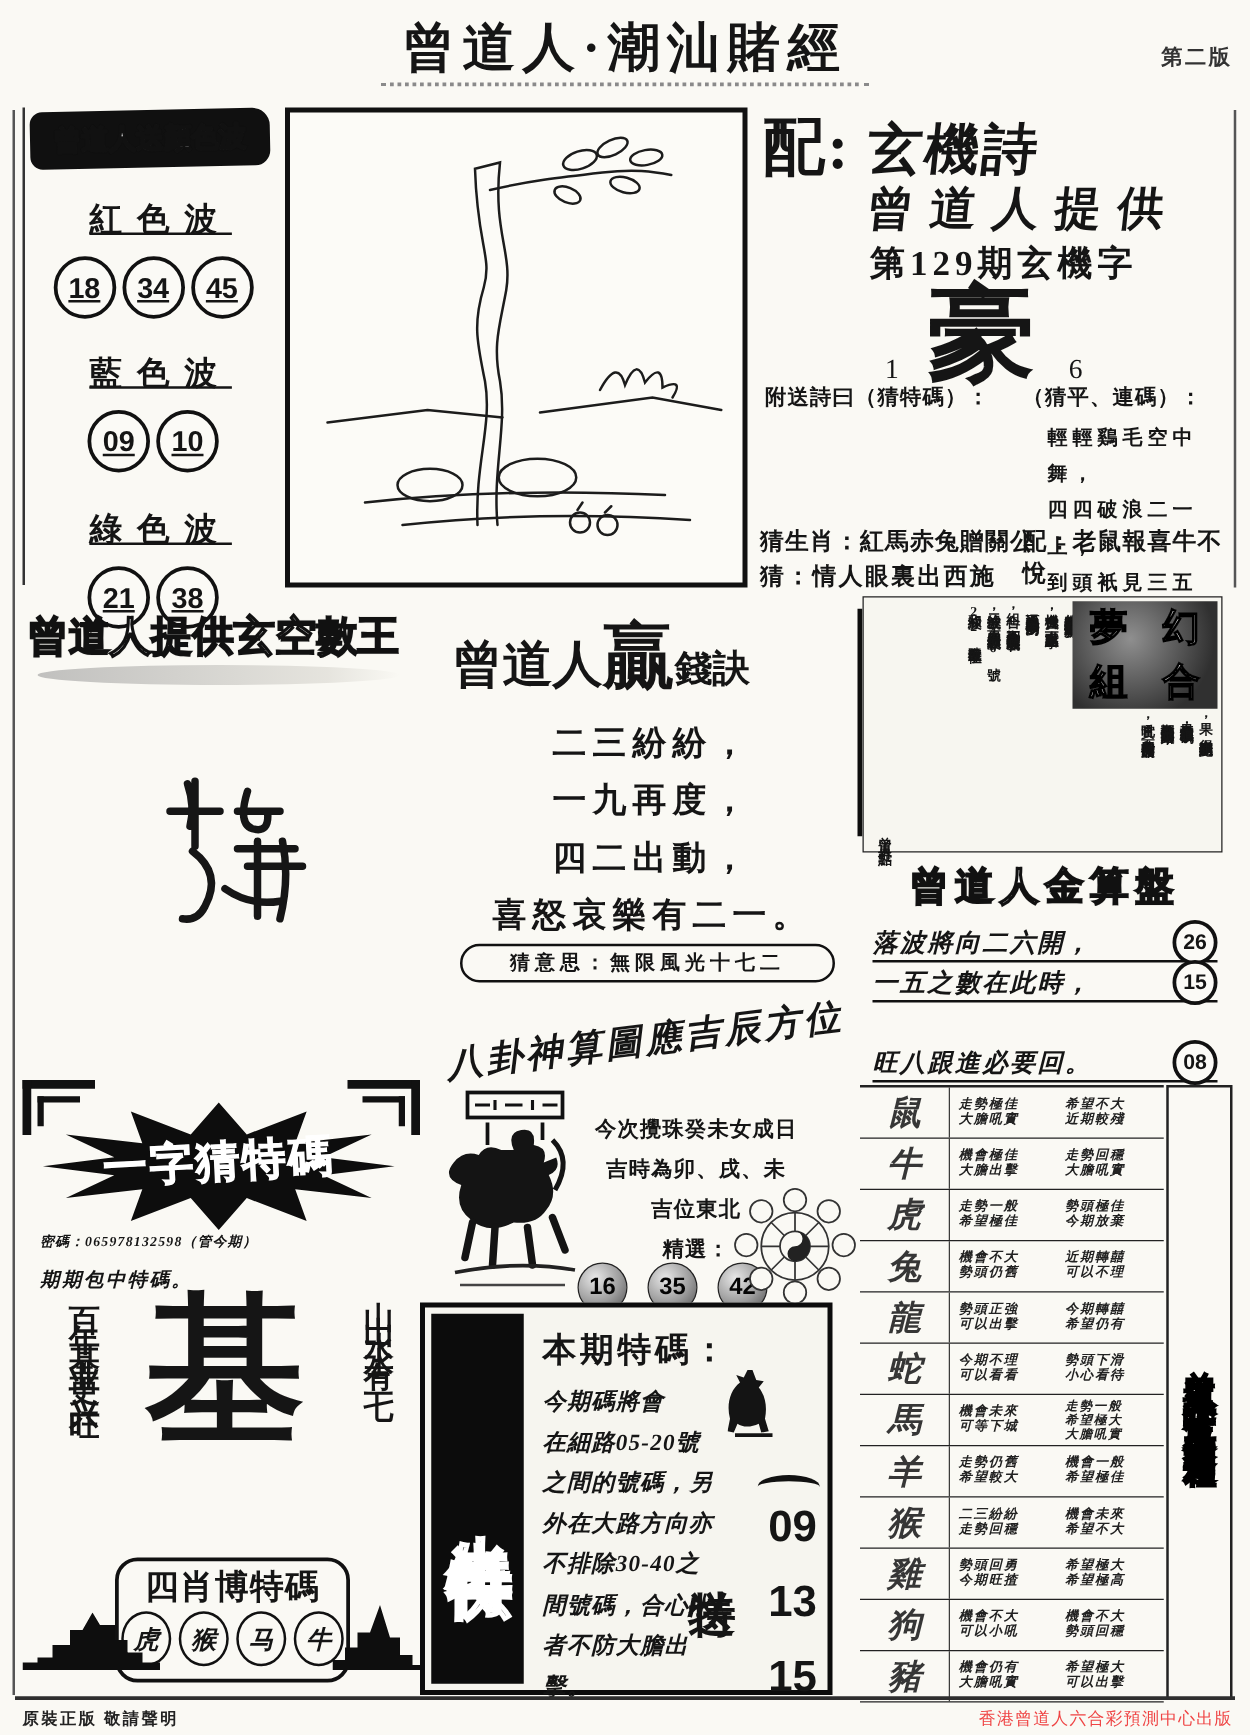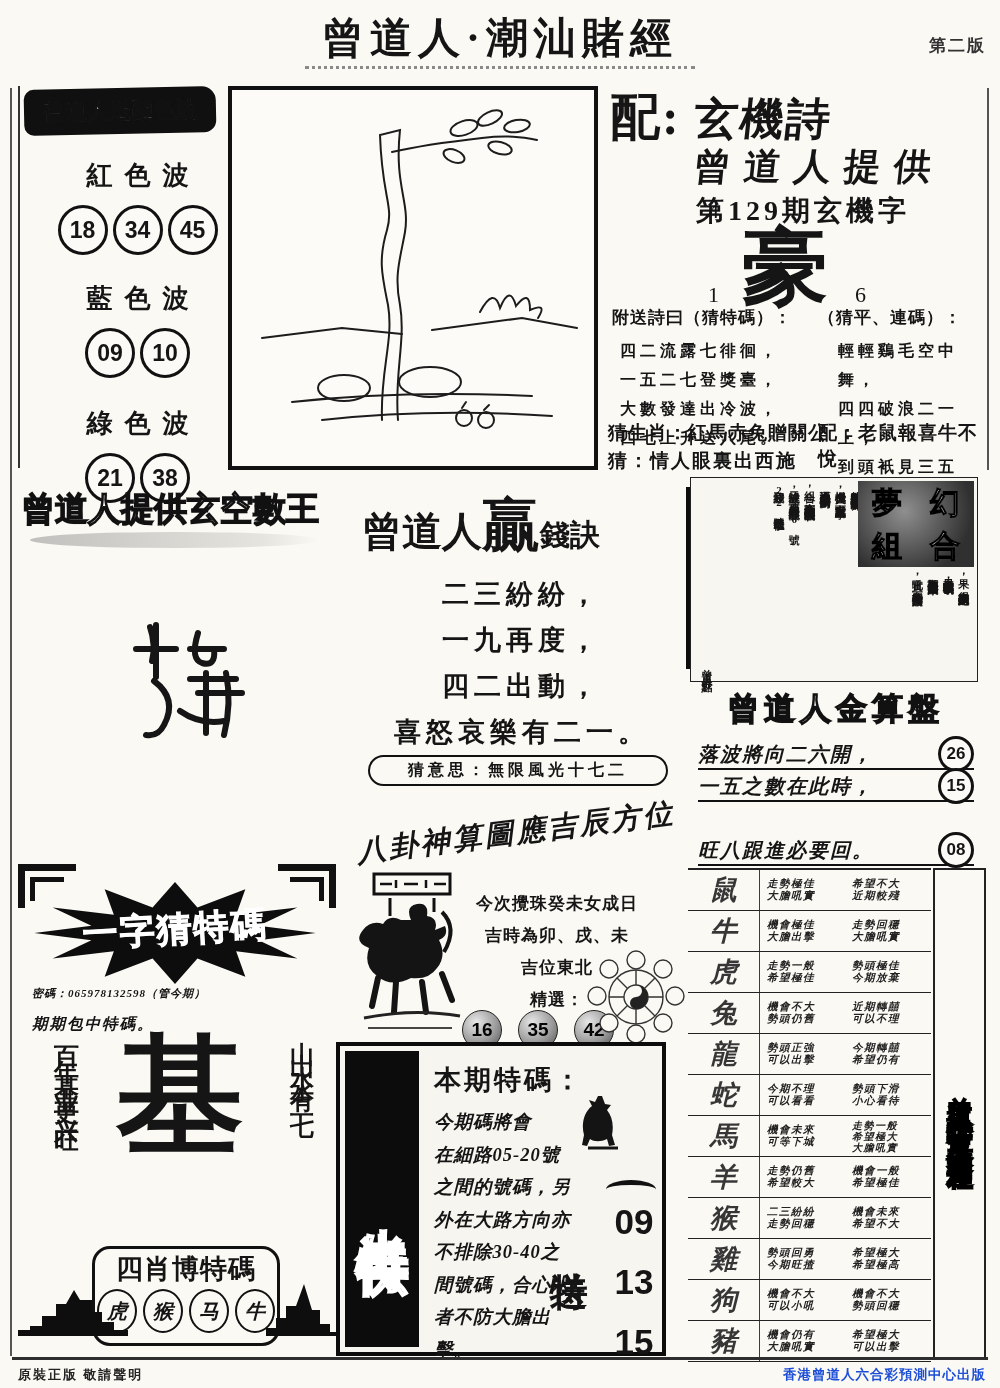--- a/index.html
+++ b/index.html
@@ -118,37 +118,37 @@
   .zc{display:flex;flex-direction:column;justify-content:center;padding-left:7px;font-size:10.5px;line-height:12.5px;
       letter-spacing:1.5px;font-weight:bold;font-style:italic;color:#222;}
   .zc.three{line-height:11px;font-size:10px;}
   
   #sideban{left:933px;top:868px;width:53px;height:492px;border:2px solid #222;box-sizing:border-box;
            display:flex;align-items:center;justify-content:center;}
   #sideban .vtext{font-size:26px;font-weight:bold;letter-spacing:5px;color:#fff;-webkit-text-stroke:1.5px #000;line-height:1;}
   
   #bottom-rule{left:12px;top:1357px;width:976px;height:3px;background:#2e2e2e;}
   #footer-left{left:18px;top:1366px;font-size:13px;font-weight:bold;letter-spacing:2px;color:#222;}
-  #footer-right{right:14px;top:1366px;font-size:13.5px;font-weight:bold;letter-spacing:1px;color:#1d4ed8;}
+  #footer-right{right:14px;top:1366px;font-size:13.5px;font-weight:normal;letter-spacing:1px;color:#ef4444;}
   svg{display:block;}
 </style>
 </head>
 <body>
 
 <div id="paper">
 
   <div class="abs" id="page-title">曾道人·潮汕賭經</div>
   <div class="abs" id="title-underline"></div>
   <div class="abs" id="edition">第二版</div>
   <div class="abs edge-line" style="left:10px;top:88px;width:2px;height:1268px;"></div>
   <div class="abs edge-line" style="left:987px;top:88px;width:2px;height:382px;"></div>
 
   <div class="abs" id="color-box">
     <div class="abs outline" id="color-header">曾道人送顏色波</div>
-    <div class="abs" style="left:16px;top:72px;width:100%;display:flex;flex-direction:column;gap:12px;">
+    <div class="abs" style="left:1px;top:72px;width:100%;display:flex;flex-direction:column;gap:12px;text-decoration:underline;">
       <div class="wave-label">紅色波</div>
       <div class="ballrow">
         <div class="ball">18</div>
         <div class="ball">34</div>
         <div class="ball">45</div>
       </div>
       <div class="wave-label" style="margin-top:14px;">藍色波</div>
       <div class="ballrow">
         <div class="ball">09</div>
         <div class="ball">10</div>
@@ -192,26 +192,20 @@
     <div class="abs" id="mystic-issue">第129期玄機字</div>
     <div class="abs" id="mystic-char-wrap">
       <span class="abs corner-num" style="left:6px;top:0;">4</span>
       <span class="abs corner-num" style="right:6px;top:0;">9</span>
       <span class="abs corner-num" style="left:6px;bottom:0;">1</span>
       <span class="abs corner-num" style="right:6px;bottom:0;">6</span>
       <span class="abs" id="mystic-char">豪</span>
     </div>
     <div class="abs" id="poem-head-l">附送詩曰（猜特碼）：</div>
     <div class="abs" id="poem-head-r">（猜平、連碼）：</div>
-    <div class="abs poem-col" id="poem-l">
-      <div>四二流露七徘徊，</div>
-      <div>一五二七登獎臺，</div>
-      <div>大數發達出冷波，</div>
-      <div>四七上升送八尾。</div>
-    </div>
     <div class="abs poem-col" id="poem-r">
       <div>輕輕鷄毛空中舞，</div>
       <div>四四破浪二一上，</div>
       <div>到頭衹見三五進，</div>
       <div>二二連成求八開。</div>
     </div>
     <div class="abs" id="guess-zodiac">猜生肖：紅馬赤兔贈關公</div>
     <div class="abs" id="guess-pair">配：老鼠報喜牛不悅</div>
     <div class="abs" id="guess-idiom">猜：情人眼裏出西施</div>
   </div>

